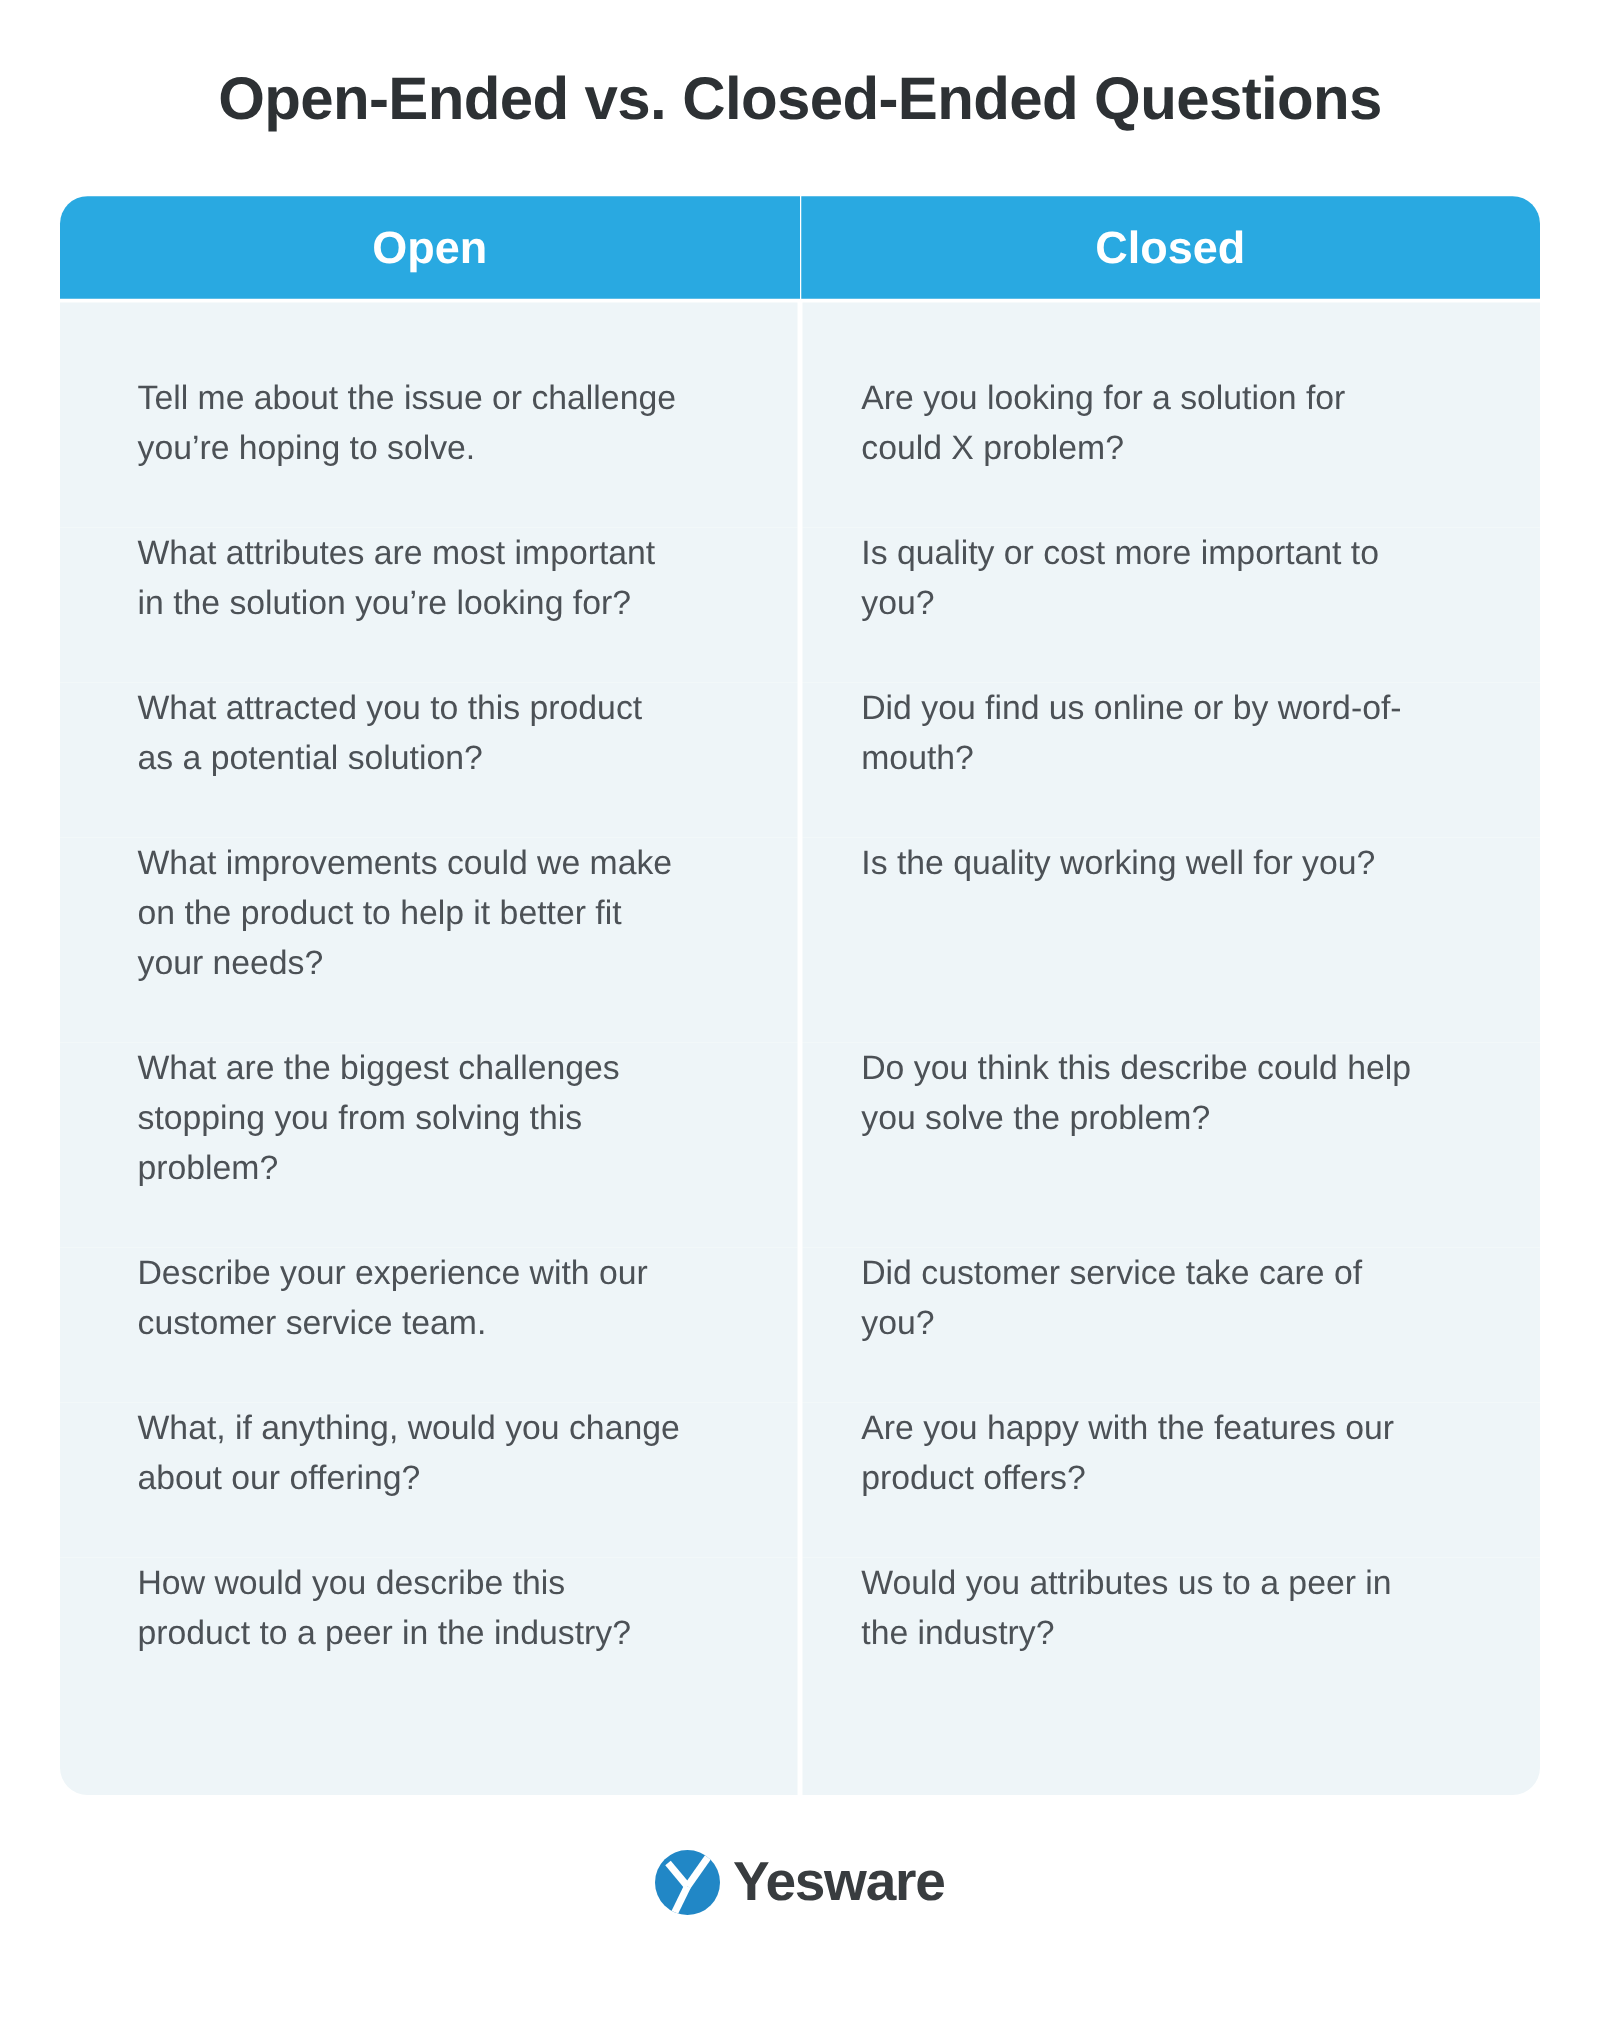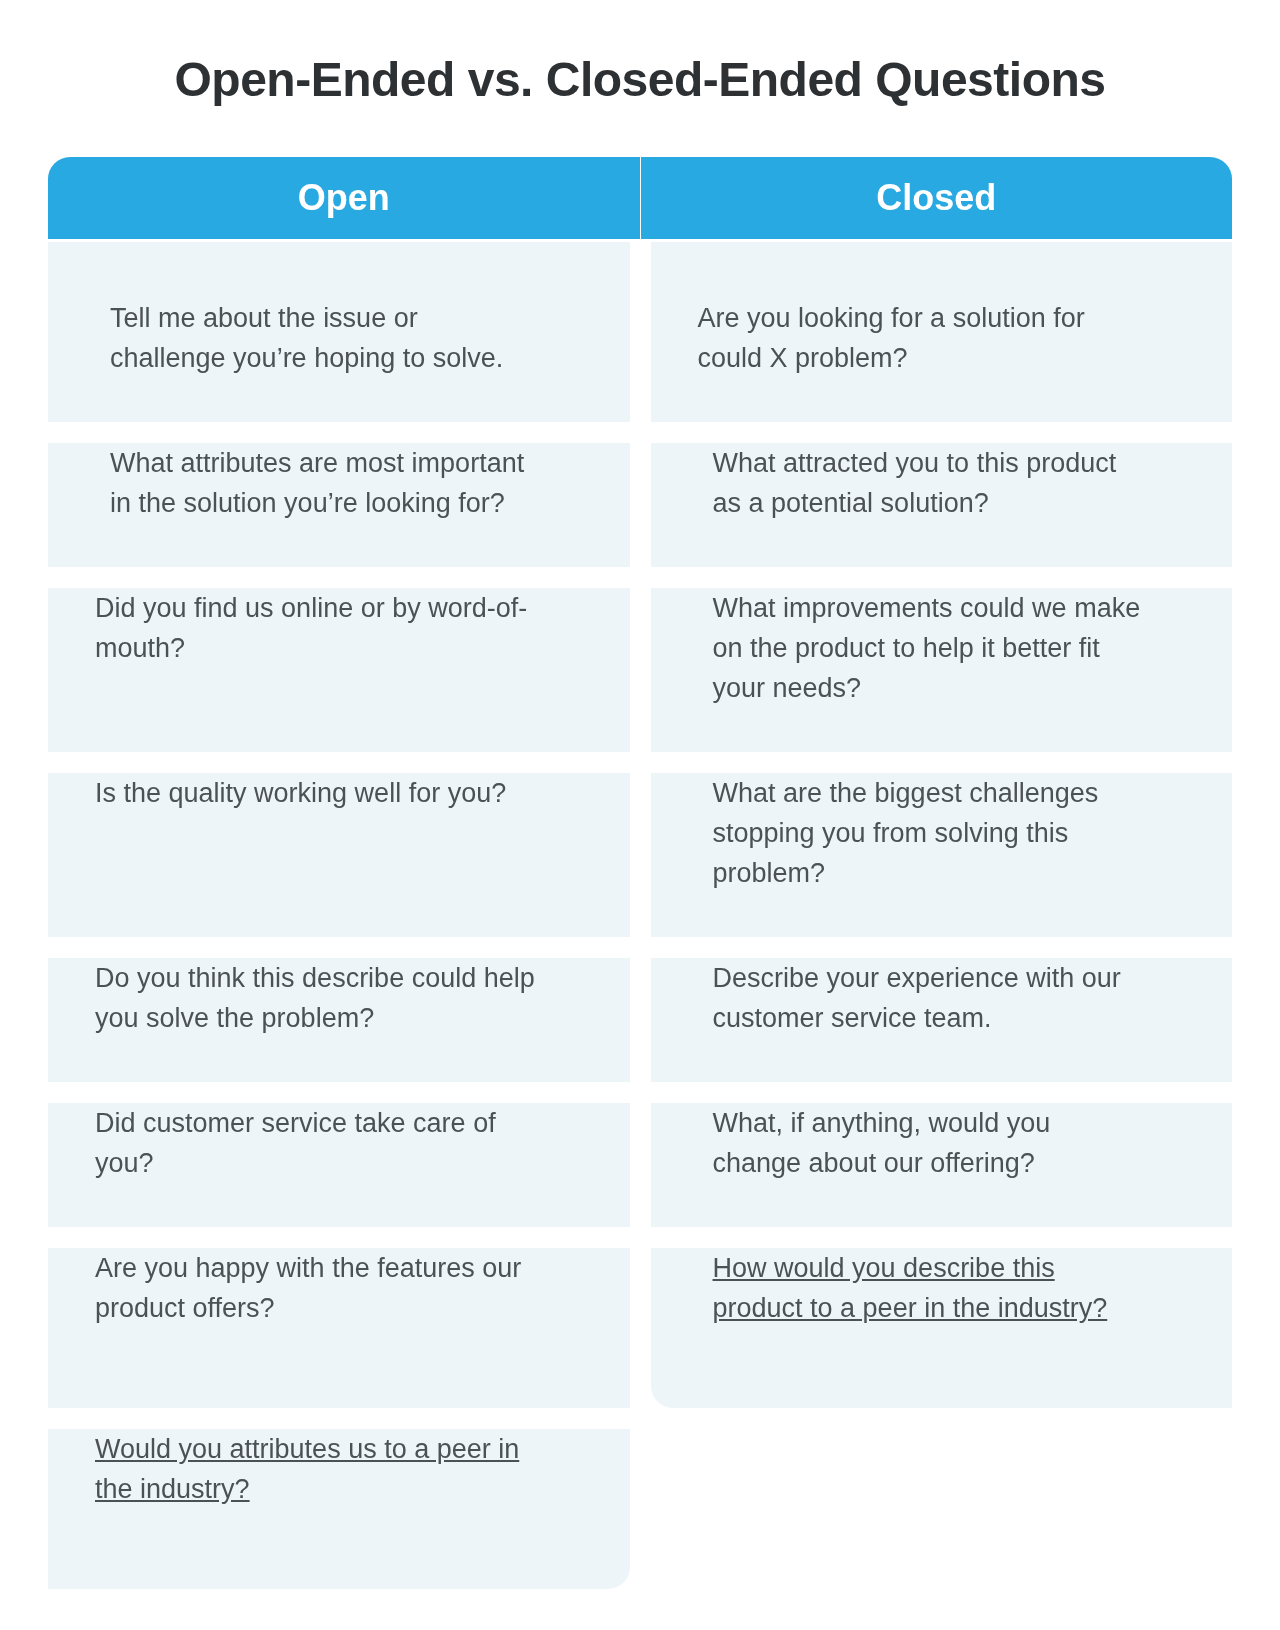--- a/index.html
+++ b/index.html
@@ -39,32 +39,31 @@
     font-size: 36px;
     font-weight: bold;
   }
   .qa-header-cell.left  { border-top-left-radius: 22px; }
   .qa-header-cell.right { border-top-right-radius: 22px; }
   .qa-body {
     display: grid;
     grid-template-columns: 1fr 1fr;
     column-gap: 4px;
     row-gap: 0;
-    gap: 21px;
   }
   .qa-cell {
     background: #eef5f8;
     color: #4c5156;
     font-size: 27px;
     line-height: 40px;
     padding: 0 89px 44px 62px;
   }
   .qa-cell.col-right { padding: 0 92px 44px 47px; }
   .qa-cell.first { padding-top: 56px; }
-  .qa-cell.last  { padding-bottom: 80px; text-decoration: underline; }
+  .qa-cell.last  { padding-bottom: 110px; }
   .qa-cell.col-left.last  { border-bottom-left-radius: 22px; }
   .qa-cell.col-right.last { border-bottom-right-radius: 22px; }
   .footer {
     margin-top: 44px;
     display: flex;
     align-items: center;
     justify-content: center;
     gap: 10px;
   }
   .logo-icon { width: 52px; height: 52px; display: block; }
@@ -86,20 +85,21 @@
   <div class="qa-header">
     <div class="qa-header-cell left">Open</div>
     <div class="qa-header-cell right">Closed</div>
   </div>
 
   <div class="qa-body">
     <div class="qa-cell col-left first">Tell me about the issue or challenge you’re hoping to solve.</div>
     <div class="qa-cell col-right first">Are you looking for a solution for could X problem?</div>
 
     <div class="qa-cell col-left">What attributes are most important in the solution you’re looking for?</div>
+    <div class="qa-cell col-right">Is quality or cost more important to you?</div>
 
     <div class="qa-cell col-left">What attracted you to this product as a potential solution?</div>
     <div class="qa-cell col-right">Did you find us online or by word-of-mouth?</div>
 
     <div class="qa-cell col-left">What improvements could we make on the product to help it better fit your needs?</div>
     <div class="qa-cell col-right">Is the quality working well for you?</div>
 
     <div class="qa-cell col-left">What are the biggest challenges stopping you from solving this problem?</div>
     <div class="qa-cell col-right">Do you think this describe could help you solve the problem?</div>
 

